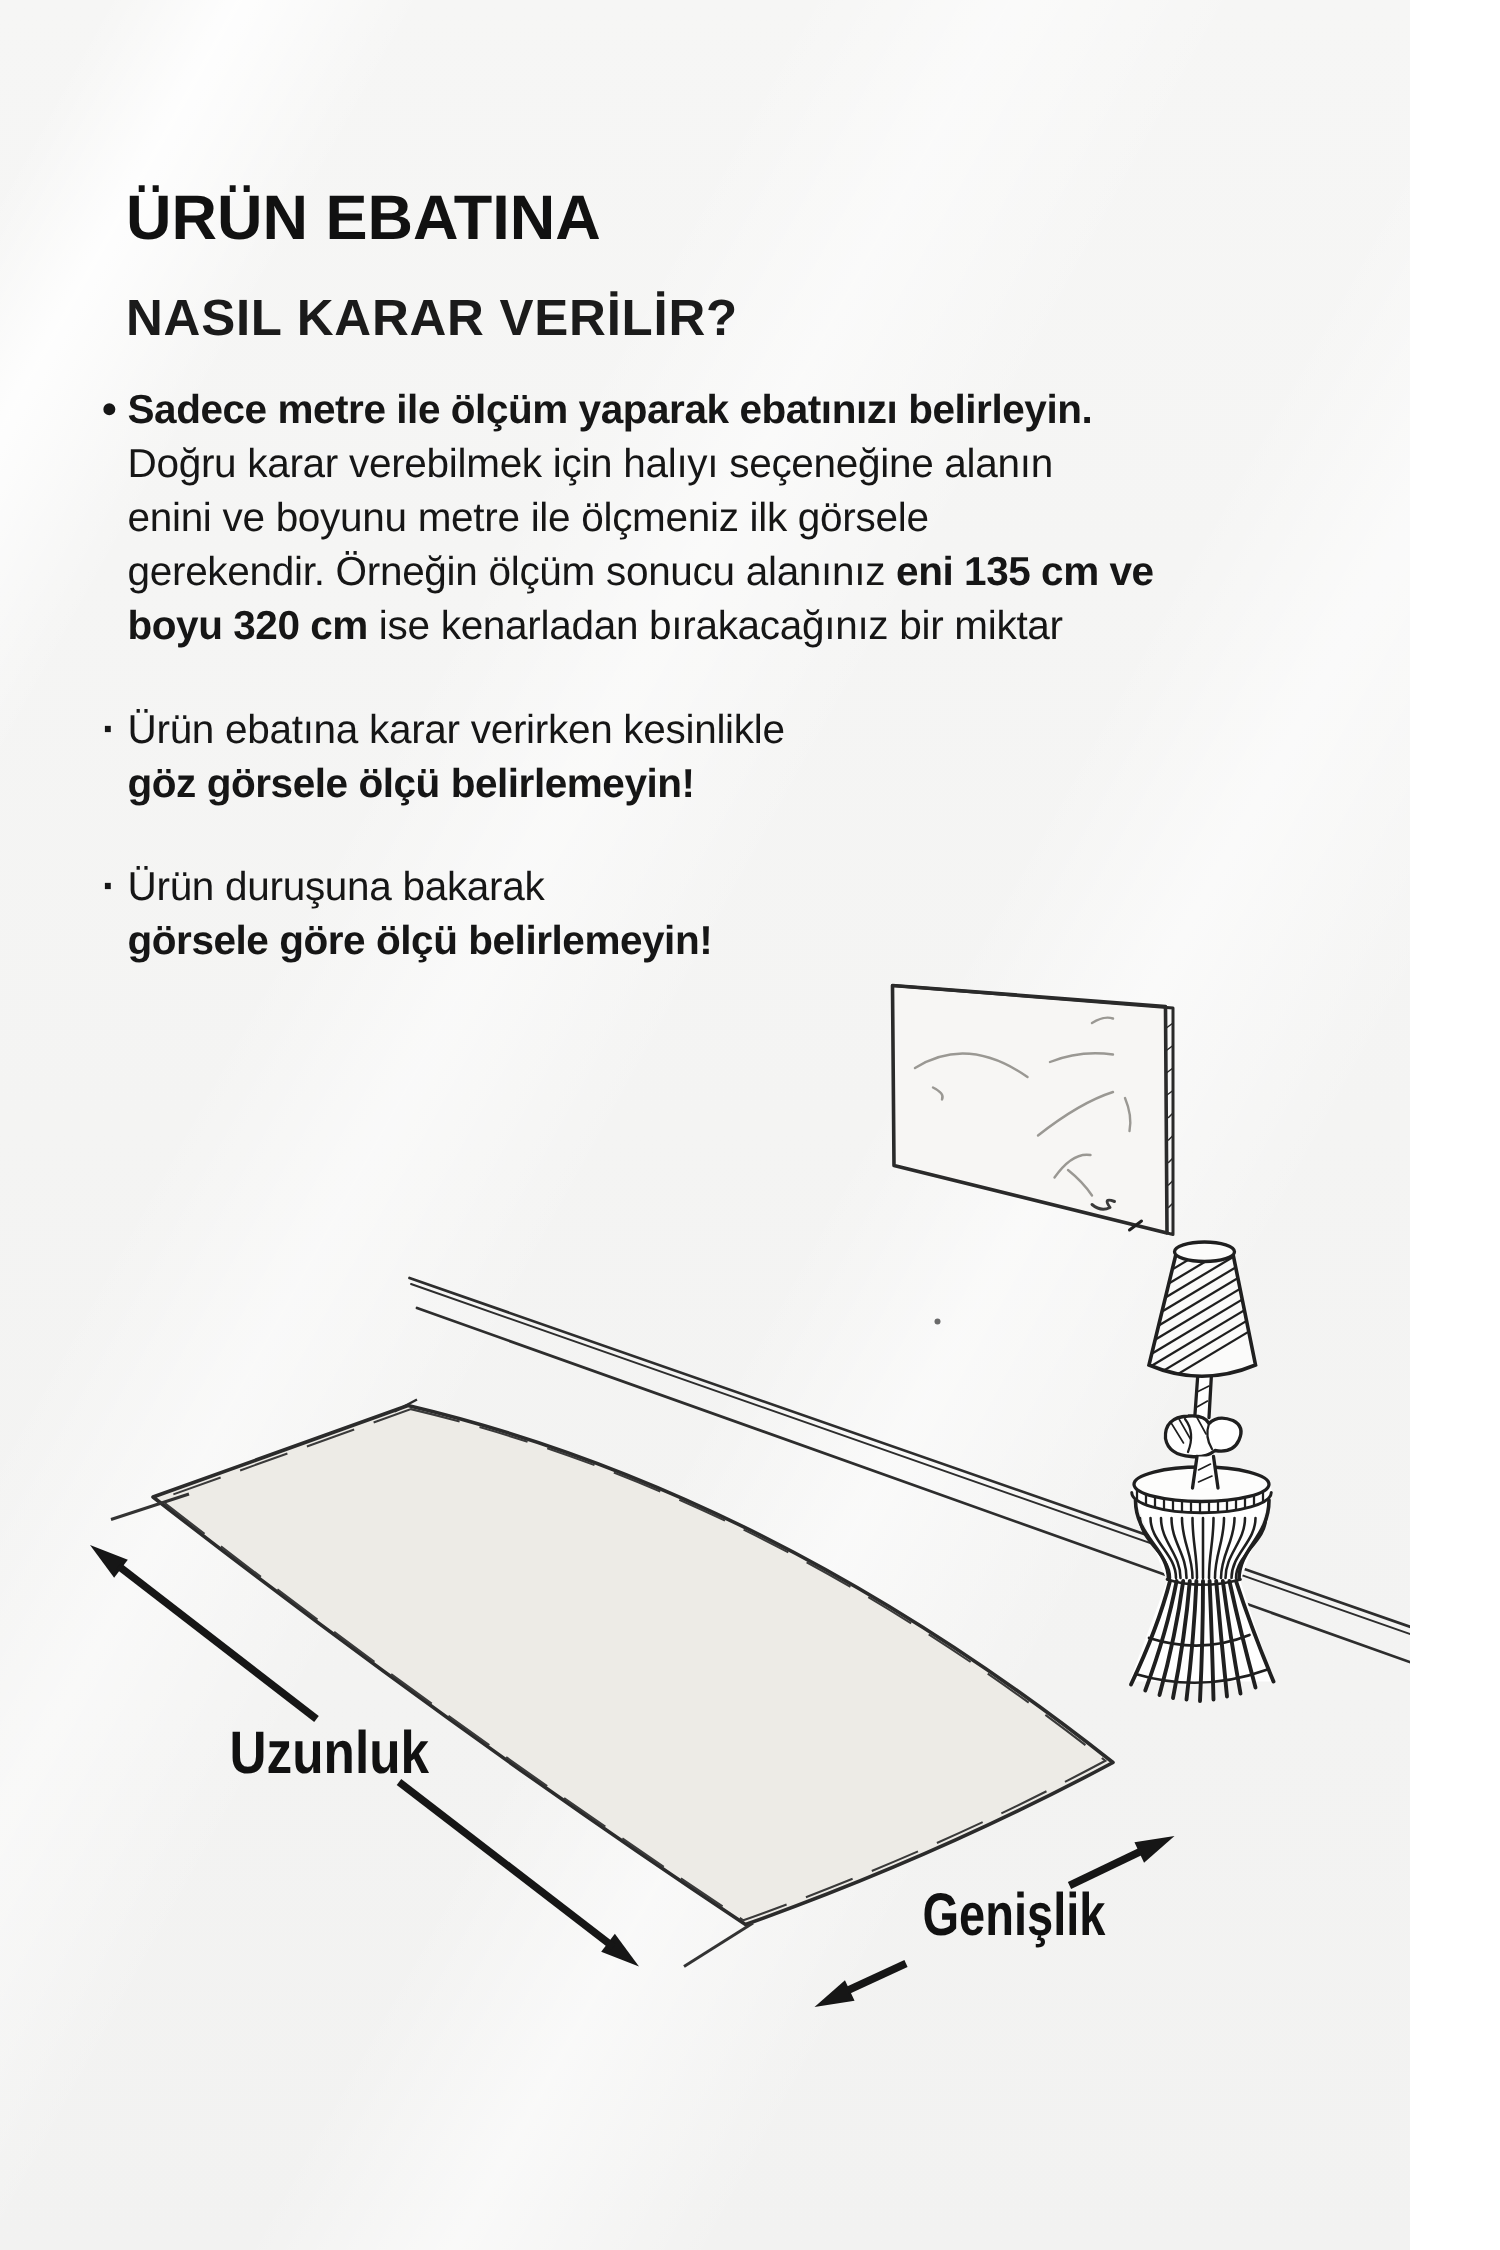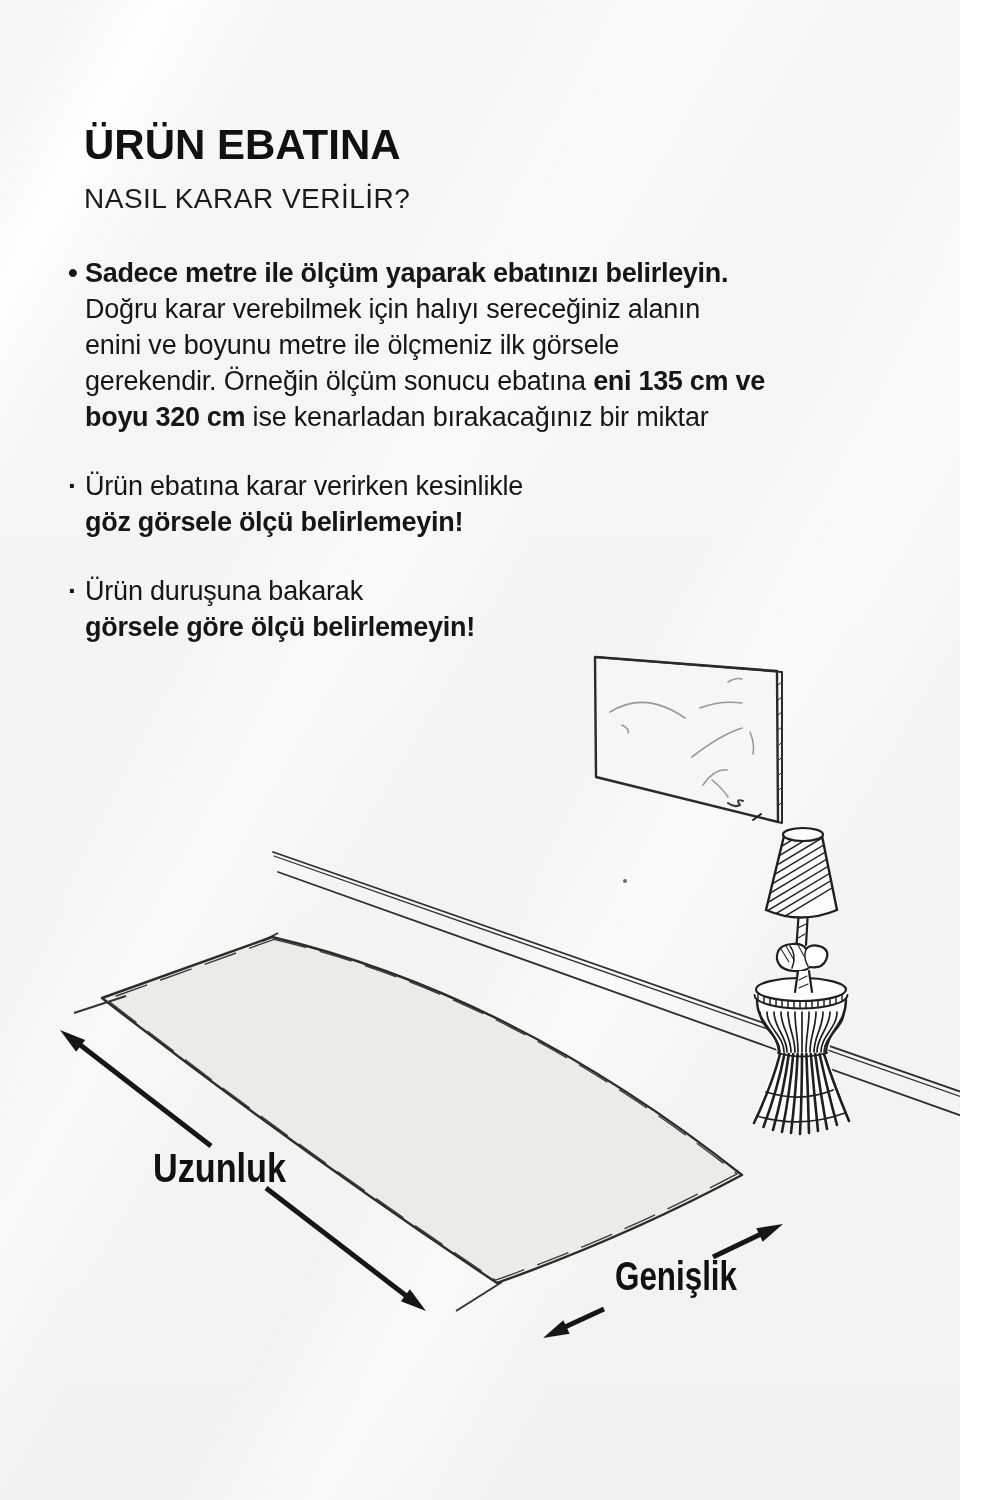--- a/index.html
+++ b/index.html
@@ -8,25 +8,24 @@
     width:940px;height:1500px;
     overflow:hidden;
     font-family:"Liberation Sans", sans-serif;
     color:#161616;
     background-color:#f3f3f2;
     background-image:
       linear-gradient(119deg, rgba(255,255,255,0) 4%, rgba(255,255,255,.85) 9%, rgba(255,255,255,0) 16%),
       linear-gradient(119deg, rgba(255,255,255,0) 30%, rgba(255,255,255,.5) 38%, rgba(255,255,255,0) 47%),
       linear-gradient(119deg, rgba(255,255,255,0) 56%, rgba(255,255,255,.55) 64%, rgba(255,255,255,0) 74%),
       linear-gradient(180deg,#f6f6f5 0%,#f2f2f1 100%);
-    padding-left: 20px;
   }
   .title{position:absolute;left:84px;top:118px;line-height:54px;white-space:nowrap;}
   .title .t1{font-size:42px;font-weight:700;letter-spacing:0px;color:#111;}
-  .title .t2{font-size:28px;font-weight:400;letter-spacing:0.5px;color:#1b1b1b;}
+  .title .t2{font-size:34px;font-weight:700;letter-spacing:0.5px;color:#1b1b1b;margin-top:13px;}
   .bullets{position:absolute;left:68px;top:255px;}
   .par{position:relative;padding-left:17px;margin:0 0 33px 0;}
   .marker{position:absolute;left:0;top:0;font-size:28px;font-weight:700;line-height:36px;}
   .bline{font-size:27px;line-height:36px;white-space:nowrap;letter-spacing:-0.2px;}
   .bline strong{font-weight:700;letter-spacing:-0.3px;}
   .illus{position:absolute;left:0;top:640px;width:1000px;height:860px;}
   svg text{font-family:"Liberation Sans",sans-serif;}
 </style>
 </head>
 <body>
@@ -35,23 +34,23 @@
 
   <div class="title">
     <div class="t1">ÜRÜN EBATINA</div>
     <div class="t2">NASIL KARAR VERİLİR?</div>
   </div>
 
   <div class="bullets">
     <div class="par">
       <span class="marker">•</span>
       <div class="bline"><strong>Sadece metre ile ölçüm yaparak ebatınızı belirleyin.</strong></div>
-      <div class="bline"><span>Doğru karar verebilmek için halıyı sereceğiniz alanın</span></div>
+      <div class="bline"><span>Doğru karar verebilmek için halıyı seçeneğine alanın</span></div>
       <div class="bline"><span>enini ve boyunu metre ile ölçmeniz ilk görsele</span></div>
-      <div class="bline"><span>gerekendir. Örneğin ölçüm sonucu ebatına </span><strong>eni 135 cm ve</strong></div>
+      <div class="bline"><span>gerekendir. Örneğin ölçüm sonucu alanınız </span><strong>eni 135 cm ve</strong></div>
       <div class="bline"><strong>boyu 320 cm</strong><span> ise kenarladan bırakacağınız bir miktar</span></div>
     </div>
     <div class="par">
       <span class="marker">·</span>
       <div class="bline"><span>Ürün ebatına karar verirken kesinlikle</span></div>
       <div class="bline"><strong>göz görsele ölçü belirlemeyin!</strong></div>
     </div>
     <div class="par">
       <span class="marker">·</span>
       <div class="bline"><span>Ürün duruşuna bakarak</span></div>

